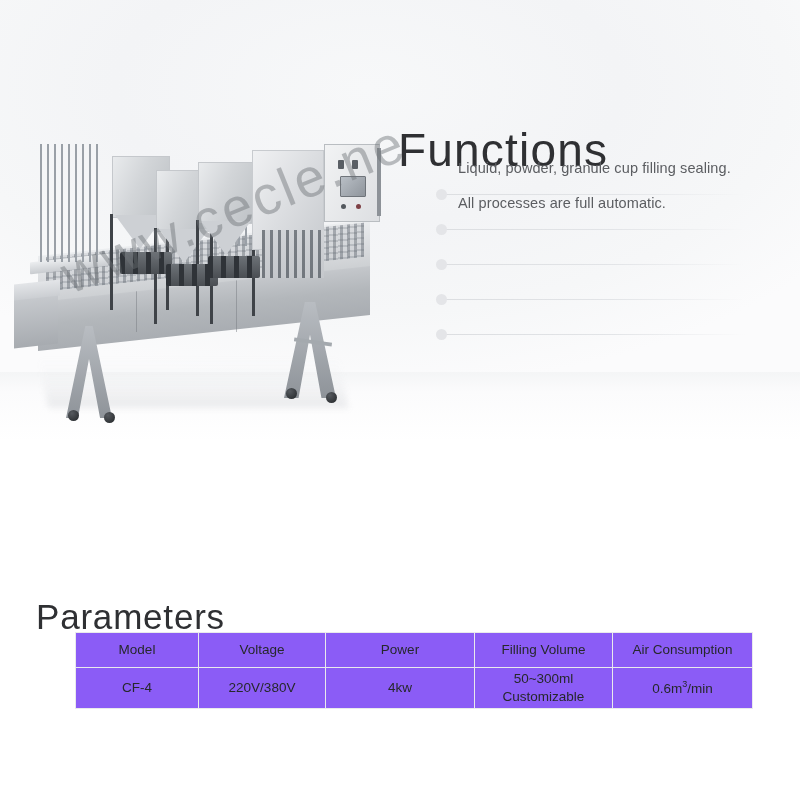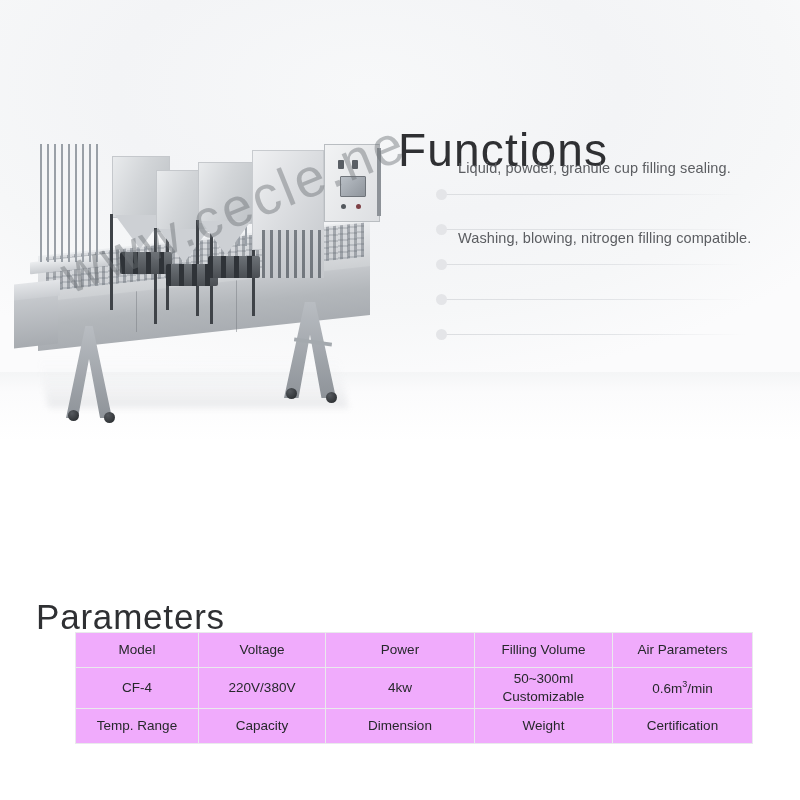--- a/index.html
+++ b/index.html
@@ -286,21 +286,21 @@
     text-align: right;
   }
 
   #parameters-table {
     position: absolute;
     left: 75px;
     top: 192px;
     width: 652px;
     border-collapse: collapse;
     table-layout: fixed;
-    background: #f0abfc;
+    background: #8b5cf6;
   }
   #parameters-table td {
     border: 1px solid #e9eaec;
     text-align: center;
     vertical-align: middle;
     color: #26282b;
     font-size: 13.5px;
     font-weight: 400;
     padding: 0 2px;
     line-height: 1.35;
@@ -385,25 +385,25 @@
 
   <h1 id="functions-heading">Functions</h1>
 
   <ul id="functions-list" style="list-style:none;margin:0;padding:0;">
     <li class="fn-item">
       <span class="fn-text">Liquid, powder, granule cup filling sealing.</span>
       <span class="fn-rule"></span>
       <span class="fn-dot"></span>
     </li>
     <li class="fn-item">
+      <span class="fn-text">All processes are full automatic.</span>
       <span class="fn-rule"></span>
       <span class="fn-dot"></span>
     </li>
     <li class="fn-item">
-      <span class="fn-text">Washing, blowing, nitrogen filling compatible.</span>
       <span class="fn-rule"></span>
       <span class="fn-dot"></span>
     </li>
     <li class="fn-item">
       <span class="fn-rule"></span>
       <span class="fn-dot"></span>
     </li>
     <li class="fn-item">
       <span class="fn-rule"></span>
       <span class="fn-dot"></span>
@@ -414,34 +414,27 @@
 <section id="parameters-section">
   <h2 id="parameters-heading">Parameters</h2>
 
   <table id="parameters-table">
     <tbody>
       <tr class="head-row">
         <td class="col1">Model</td>
         <td class="col2">Voltage</td>
         <td class="col3">Power</td>
         <td class="col4">Filling Volume</td>
-        <td class="col5">Air Parameters</td>
+        <td class="col5">Air Consumption</td>
       </tr>
       <tr class="data-row tall">
         <td>CF-4</td>
         <td>220V/380V</td>
         <td>4kw</td>
         <td class="cell-2line">
           <span>50~300ml</span><br>
           <span>Customizable</span>
         </td>
         <td><span>0.6m</span><sup>3</sup><span>/min</span></td>
       </tr>
-      <tr class="head-row">
-        <td>Temp. Range</td>
-        <td>Capacity</td>
-        <td>Dimension</td>
-        <td>Weight</td>
-        <td>Certification</td>
-      </tr>
     </tbody>
   </table>
 </section>
 
 </body></html>

